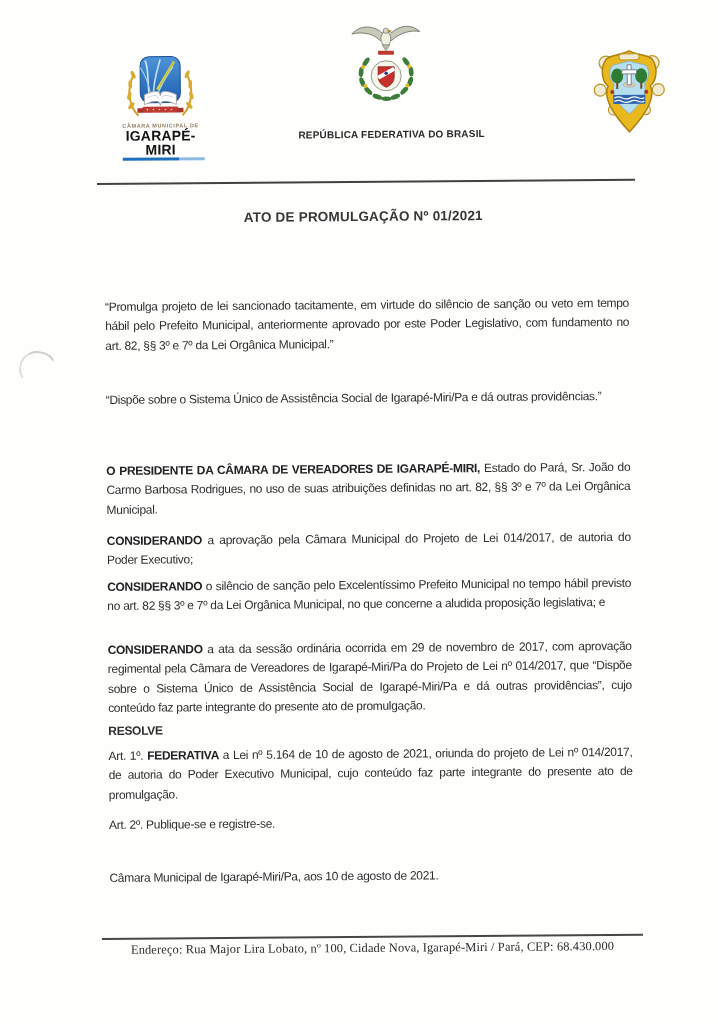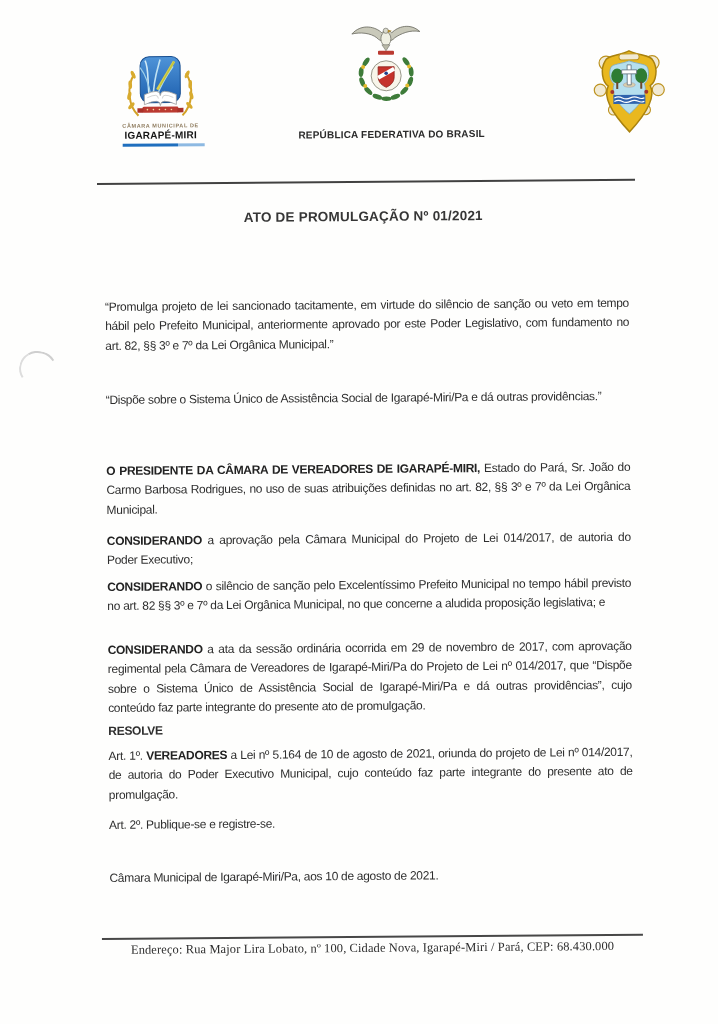--- a/index.html
+++ b/index.html
@@ -4,21 +4,21 @@
 <style>
   html,body{margin:0;padding:0;background:#ffffff;}
   .page{position:relative;width:718px;height:1024px;background:#fefefd;overflow:hidden;
         font-family:"Liberation Sans", sans-serif;color:#2e2e2e;}
   .tilt{position:absolute;inset:0;transform:rotate(-0.45deg);transform-origin:50% 55%;}
 
   
   .left-logo{position:absolute;left:116px;top:54px;width:96px;text-align:center;}
   .left-logo svg{display:block;margin:0 auto;}
   .ll-cap1{font-size:5.5px;font-weight:700;letter-spacing:0.6px;color:#8d7a5c;margin-top:1px;}
-  .ll-cap2{font-size:10px;font-weight:800;letter-spacing:0.2px;color:#141414;line-height:14px;}
+  .ll-cap2{font-size:14px;font-weight:800;letter-spacing:0.2px;color:#141414;line-height:14px;}
   .ll-bar{height:3px;margin:1px 4px 0 10px;background:linear-gradient(90deg,#1f6fbe 68%,#8db9e2 68%);}
 
   .center-emblem{position:absolute;left:350px;top:18px;width:80px;}
   .republic-caption{position:absolute;left:250px;top:129px;width:290px;text-align:center;
         font-size:10px;font-weight:700;letter-spacing:0.2px;color:#2b2b2b;}
 
   .right-logo{position:absolute;left:595px;top:50px;width:76px;}
 
   .rule-top{position:absolute;left:100px;top:181px;width:538px;height:2px;background:#414141;}
 
@@ -179,21 +179,21 @@
     <p class="para" style="top:460px"><b>O PRESIDENTE DA CÂMARA DE VEREADORES DE IGARAPÉ-MIRI,</b><span> Estado do Pará, Sr. João do Carmo Barbosa Rodrigues, no uso de suas atribuições definidas no art. 82, §§ 3º e 7º da Lei Orgânica Municipal.</span></p>
 
     <p class="para" style="top:530px"><b>CONSIDERANDO</b><span> a aprovação pela Câmara Municipal do Projeto de Lei 014/2017, de autoria do Poder Executivo;</span></p>
 
     <p class="para" style="top:576px"><b>CONSIDERANDO</b><span> o silêncio de sanção pelo Excelentíssimo Prefeito Municipal no tempo hábil previsto no art. 82 §§ 3º e 7º da Lei Orgânica Municipal, no que concerne a aludida proposição legislativa; e</span></p>
 
     <p class="para" style="top:639px"><b>CONSIDERANDO</b><span> a ata da sessão ordinária ocorrida em 29 de novembro de 2017, com aprovação regimental pela Câmara de Vereadores de Igarapé-Miri/Pa do Projeto de Lei nº 014/2017, que “Dispõe sobre o Sistema Único de Assistência Social de Igarapé-Miri/Pa e dá outras providências”, cujo conteúdo faz parte integrante do presente ato de promulgação.</span></p>
 
     <p class="para resolve" style="top:720px">RESOLVE</p>
 
-    <p class="para" style="top:745px"><span>Art. 1º. </span><b>VEREADORES</b><span> a Lei nº 5.164 de 10 de agosto de 2021, oriunda do projeto de Lei nº 014/2017, de autoria do Poder Executivo Municipal, cujo conteúdo faz parte integrante do presente ato de promulgação.</span></p>
+    <p class="para" style="top:745px"><span>Art. 1º. </span><b>FEDERATIVA</b><span> a Lei nº 5.164 de 10 de agosto de 2021, oriunda do projeto de Lei nº 014/2017, de autoria do Poder Executivo Municipal, cujo conteúdo faz parte integrante do presente ato de promulgação.</span></p>
 
     <p class="para" style="top:814px"><span>Art. 2º. </span><b></b><span>Publique-se e registre-se.</span></p>
 
     <p class="para" style="top:867px">Câmara Municipal de Igarapé-Miri/Pa, aos 10 de agosto de 2021.</p>
 
     <div class="rule-bottom"></div>
     <p class="footer-address">Endereço: Rua Major Lira Lobato, nº 100, Cidade Nova, Igarapé-Miri / Pará, CEP: 68.430.000</p>
 
   </div>
 </div>

